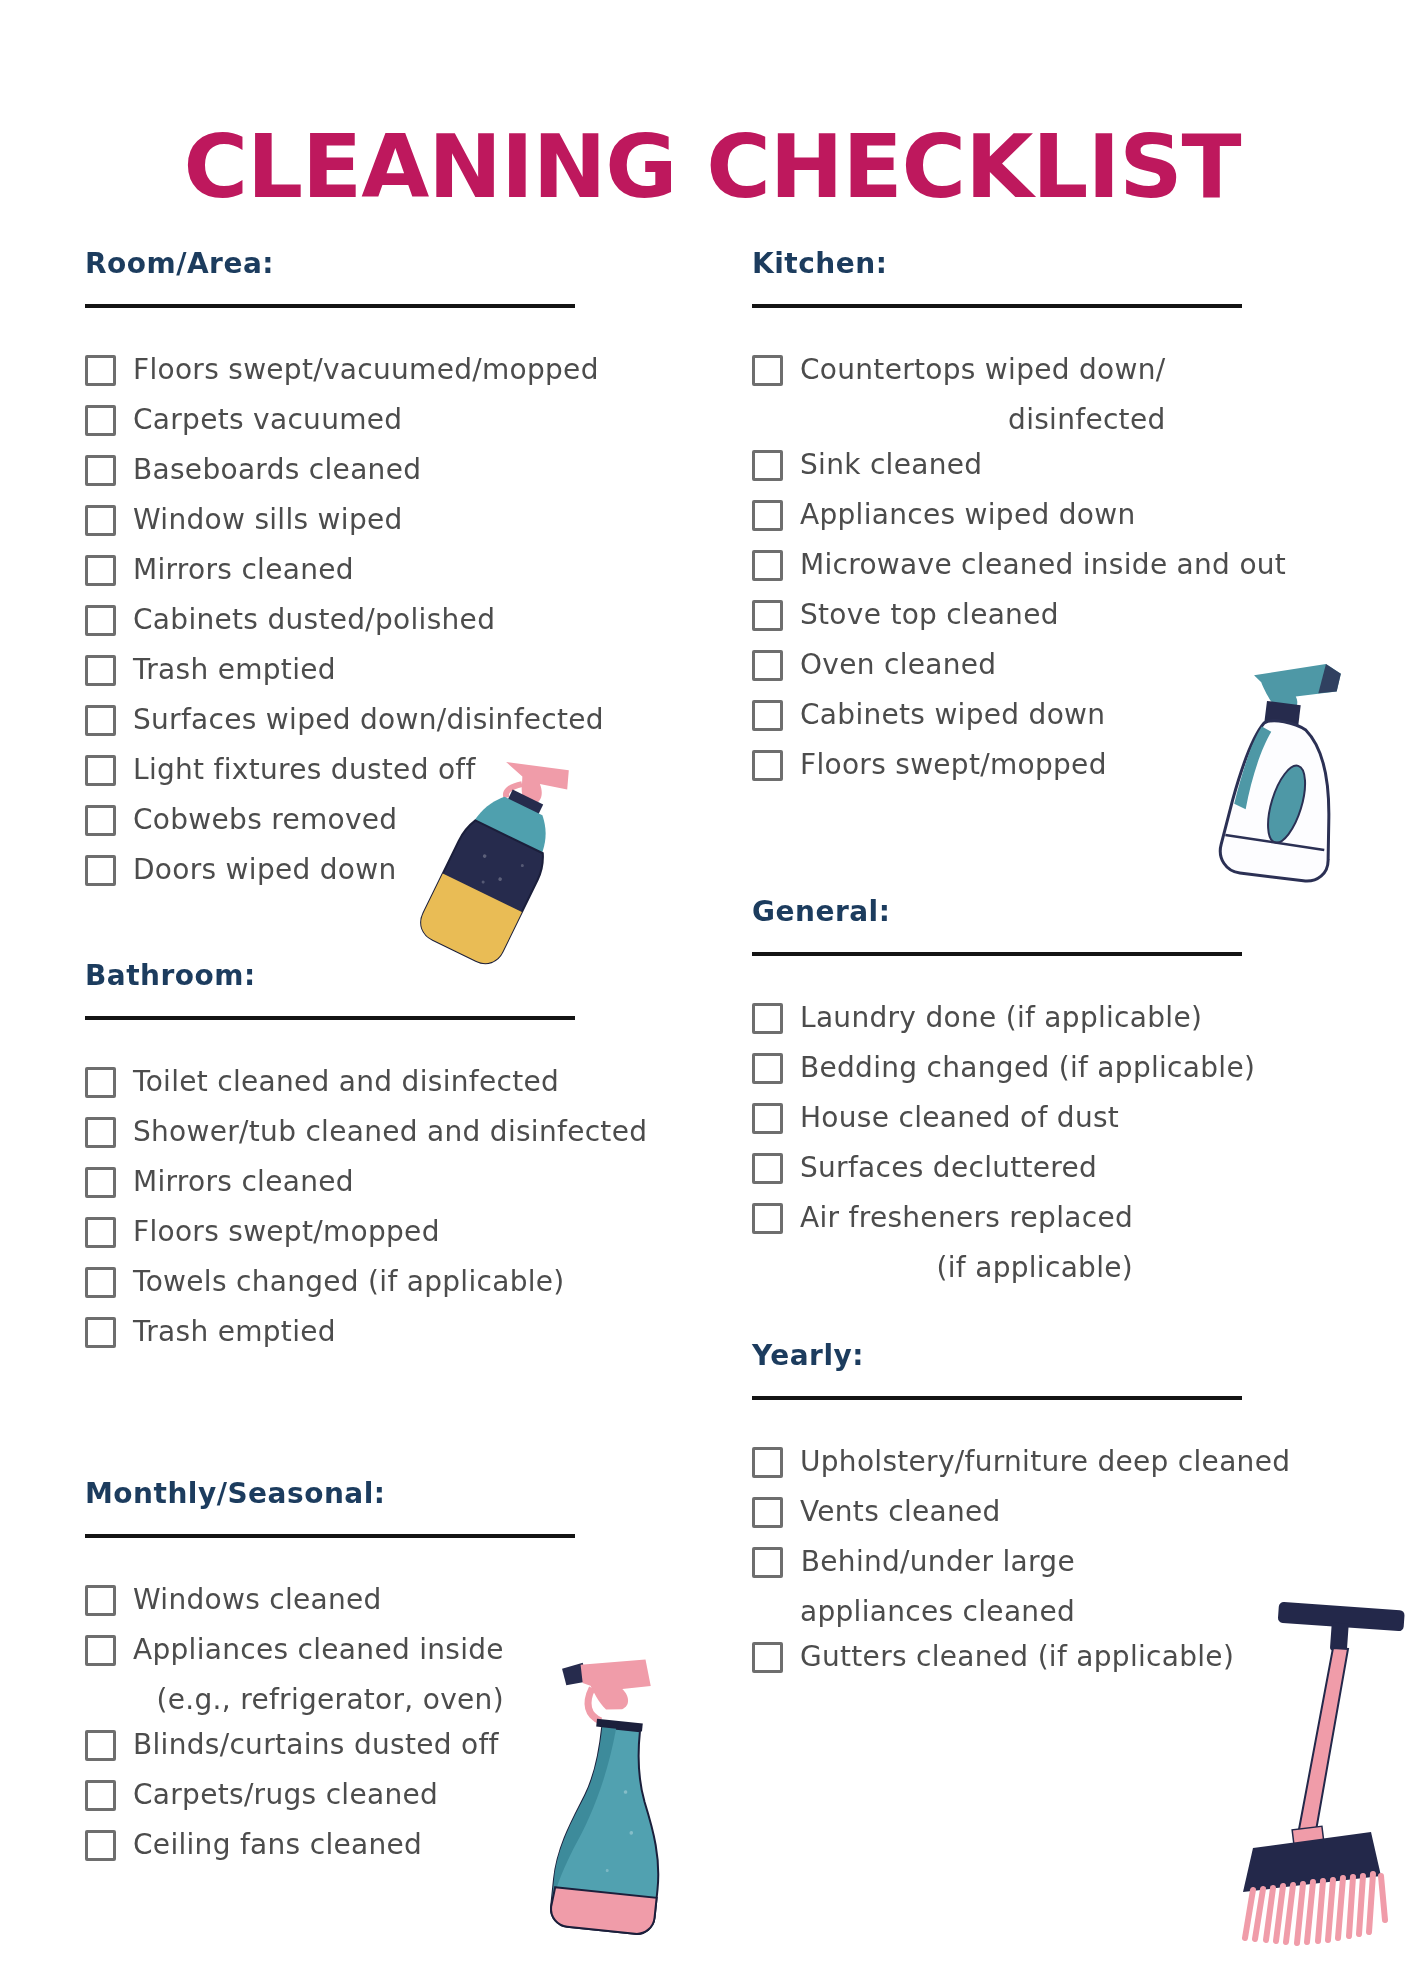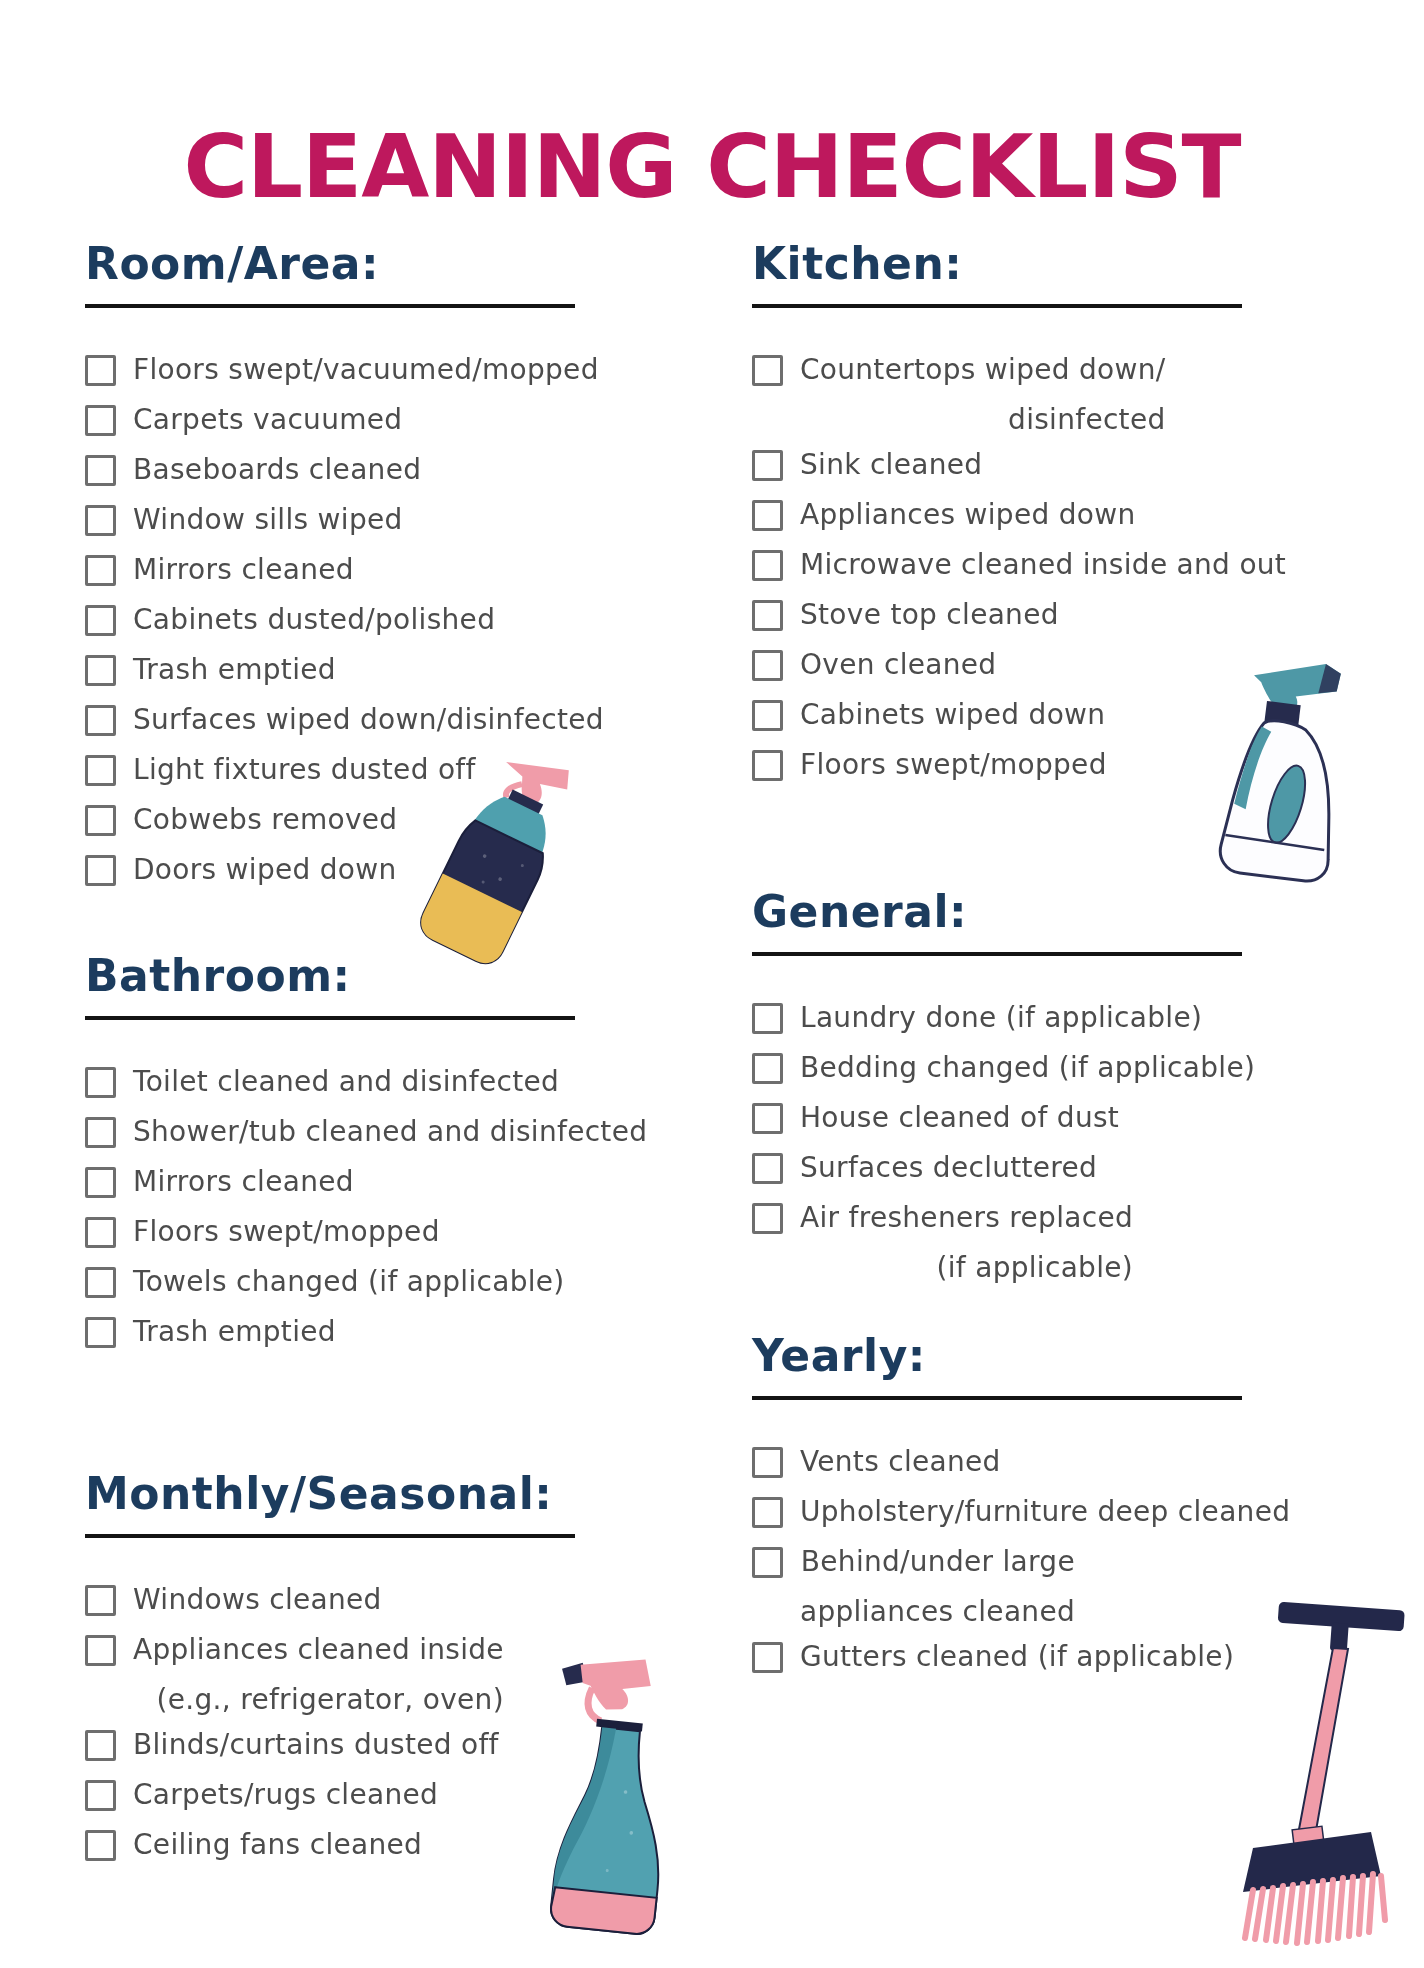--- a/index.html
+++ b/index.html
@@ -12,21 +12,21 @@
     font-size:88px;font-weight:bold;letter-spacing:-1px;color:#be185d;line-height:1;
   }
   .section{position:absolute;width:490px;}
   .sec-room{left:85px;top:240px;}
   .sec-bath{left:85px;top:952px;}
   .sec-monthly{left:85px;top:1470px;}
   .sec-kitchen{left:752px;top:240px;}
   .sec-general{left:752px;top:888px;}
   .sec-yearly{left:752px;top:1332px;}
   .section h2{
-    margin:0;font-size:44px;line-height:48px;font-weight:bold;color:#1c3c5e;letter-spacing:.5px;
+    margin:0;font-size:28px;line-height:48px;font-weight:bold;color:#1c3c5e;letter-spacing:.5px;
   }
   .rule{height:4px;background:#141414;margin-top:16px;width:100%;}
   .items{margin-top:42px;text-align:right;}
   .item{display:flex;align-items:flex-start;min-height:50px;}
   .checkbox{
     width:31px;height:31px;box-sizing:border-box;border:3px solid #6e6e6e;border-radius:2px;
     background:#fff;flex:0 0 auto;margin-top:5px;
   }
   .label{margin-left:17px;font-size:28px;letter-spacing:.3px;color:#4c4c4c;line-height:50px;margin-top:-5px;}
   .line{display:block;white-space:nowrap;}
@@ -286,27 +286,27 @@
     </div>
 </section>
 
 <section class="section sec-yearly">
   <h2>Yearly:</h2>
   <div class="rule"></div>
   <div class="items">
       <div class="item">
         <span class="checkbox"></span>
         <span class="label">
+          <span class="line">Upholstery/furniture deep cleaned</span>
+        </span>
+      </div>
+      <div class="item">
+        <span class="checkbox"></span>
+        <span class="label">
           <span class="line">Vents cleaned</span>
-        </span>
-      </div>
-      <div class="item">
-        <span class="checkbox"></span>
-        <span class="label">
-          <span class="line">Upholstery/furniture deep cleaned</span>
         </span>
       </div>
       <div class="item">
         <span class="checkbox"></span>
         <span class="label">
           <span class="line">Behind/under large</span>
           <span class="line">appliances cleaned</span>
         </span>
       </div>
       <div class="item">

